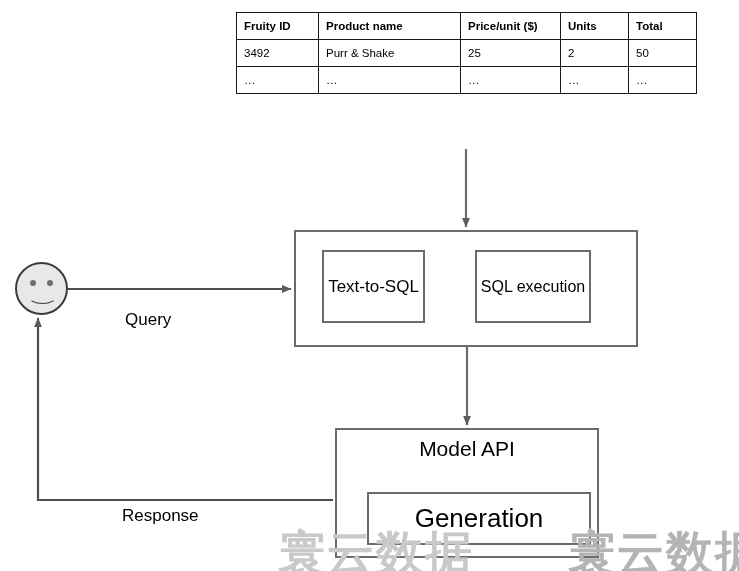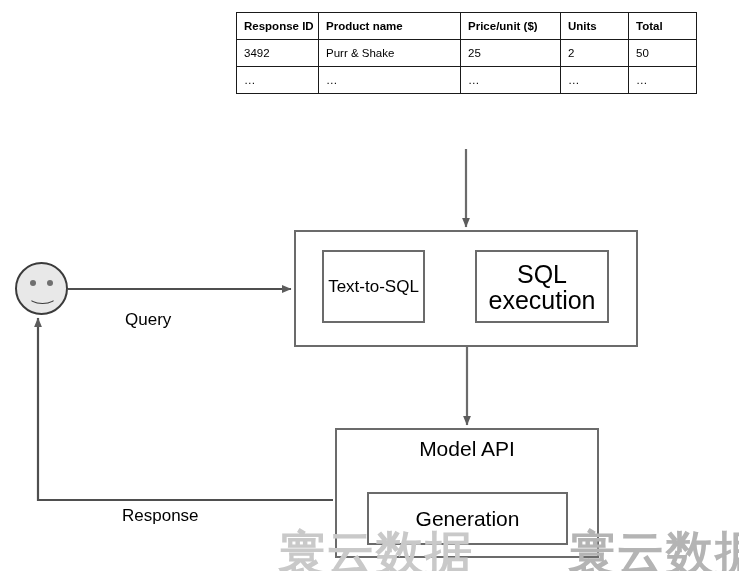--- a/index.html
+++ b/index.html
@@ -49,24 +49,24 @@
     box-sizing:border-box;
     display:flex;
     align-items:center;
     justify-content:center;
     text-align:center;
     color:#000;
     z-index:3;
   }
   #sql-outer{left:294px;top:230px;width:344px;height:117px;}
   #text-to-sql{left:322px;top:250px;width:103px;height:73px;font-size:17px;line-height:26px;z-index:4;}
-  #sql-exec{left:475px;top:250px;width:134px;height:73px;font-size:25px;line-height:26px;z-index:4;}
+  #sql-exec{left:475px;top:250px;width:116px;height:73px;font-size:16px;line-height:26px;z-index:4;}
   #model-api{left:335px;top:428px;width:264px;height:130px;align-items:flex-start;justify-content:center;}
   #model-api .mtitle{font-size:21px;margin-top:7px;}
-  #generation{left:367px;top:492px;width:201px;height:53px;font-size:21px;z-index:4;}
+  #generation{left:367px;top:492px;width:224px;height:53px;font-size:26px;z-index:4;}
 
   
   #smiley{
     position:absolute;left:15px;top:262px;width:53px;height:53px;
     border:2px solid #3b3b3b;border-radius:50%;
     background:#e8e8e8;box-sizing:border-box;z-index:4;
   }
   #smiley .eye{position:absolute;width:6px;height:6px;border-radius:50%;background:#6f6f6f;top:16px;}
   #smiley .eye.left{left:13px;}
   #smiley .eye.right{left:30px;}
@@ -126,21 +126,21 @@
 <table class="data-table">
   <colgroup>
     <col class="col-0">
       <col class="col-1">
       <col class="col-2">
       <col class="col-3">
       <col class="col-4">
   </colgroup>
   <thead>
     <tr>
-      <th>Response ID</th>
+      <th>Fruity ID</th>
       <th>Product name</th>
       <th>Price/unit ($)</th>
       <th>Units</th>
       <th>Total</th>
     </tr>
   </thead>
   <tbody>
     <tr>
       <td>3492</td>
       <td>Purr &amp; Shake</td>

